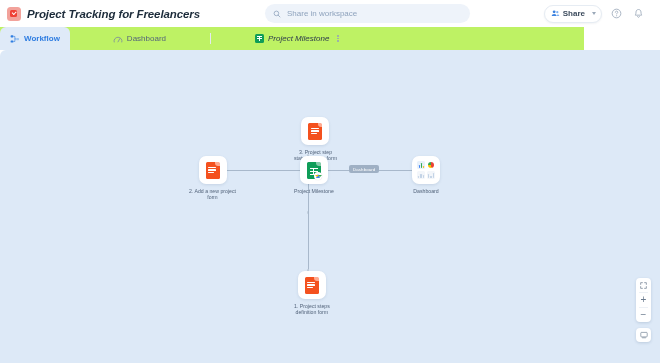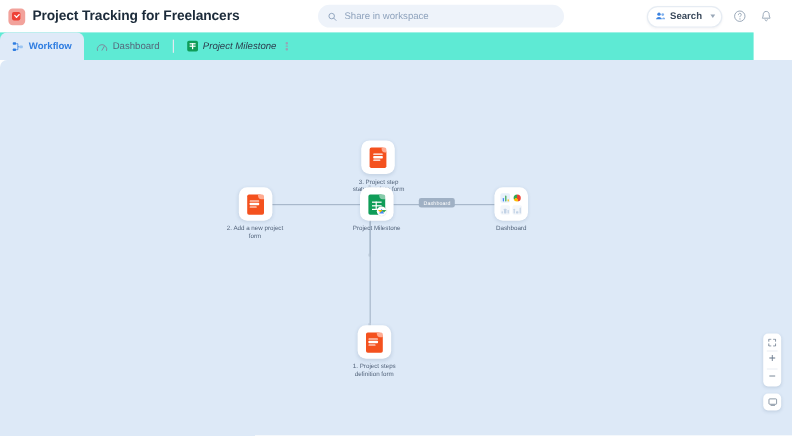--- a/index.html
+++ b/index.html
@@ -27,20 +27,21 @@
     position:relative;
   }
   .logo-inner:after{
     content:""; position:absolute; left:1.6px; top:1.4px;
     width:3.4px; height:1.8px; border-left:1px solid #fff; border-bottom:1px solid #fff;
     transform: rotate(-45deg);
   }
   .app-title {
     font-size:11.5px; font-weight:bold; color:#1c2b3a; letter-spacing:-0.1px;
     white-space:nowrap;
+    font-style:italic;
   }
 
   .search-box {
     position:absolute; left:265px; top:4px; width:205px; height:19px;
     background:#eef3fa; border-radius:10px;
     display:flex; align-items:center; padding-left:8px; gap:6px;
   }
   .search-ph { font-size:8px; color:#8fa3bd; }
 
   .share-btn {
@@ -48,22 +49,22 @@
     background:#fff; border:1px solid #e6ecf3; border-radius:9px;
     display:flex; align-items:center; gap:3px; padding:0 5px 0 6px;
     box-shadow:0 1px 2px rgba(30,50,80,0.06);
   }
   .share-lbl { font-size:8px; color:#3b4a5c; font-weight:bold; }
   .chev { width:0;height:0;border-left:2.6px solid transparent;border-right:2.6px solid transparent;border-top:3px solid #9aa8b8; margin-left:4px;}
   .icon-btn { position:absolute; top:6px; width:15px; height:15px; display:flex; align-items:center; justify-content:center; }
 
   
   .tabbar {
-    position:absolute; left:0; top:27px; width:628px; height:23px;
-    display:flex; align-items:flex-end; background:#5eead4;
+    position:absolute; left:0; top:27px; width:584px; height:23px;
+    display:flex; align-items:flex-end; background:#bef264;gap:33px;
   }
   .tab {
     height:23px; display:flex; align-items:center; gap:4px;
     padding:0 10px; border-radius:6px 6px 0 0; position:relative;
   }
   .tab.active { background:#dfeaf8; }
   .tab-lbl { font-size:8px; color:#55657a; white-space:nowrap; }
   .tab.active .tab-lbl { color:#2f7de1; font-weight:bold; }
   .tab-sep {
     width:1px; height:11px; background:#e3e9f0; align-self:center; margin:0 1px;
@@ -196,21 +197,21 @@
     <span class="search-ph">Share in workspace</span>
   </div>
 
   <div class="share-btn">
     <svg width="9" height="9" viewBox="0 0 16 16">
       <circle cx="5.6" cy="5" r="2.5" fill="#3b82e0"></circle>
       <circle cx="11.2" cy="5.6" r="2" fill="#7fb0ee"></circle>
       <path d="M1.3 12.6c0-2.3 1.9-3.6 4.3-3.6s4.3 1.3 4.3 3.6z" fill="#3b82e0"></path>
       <path d="M10.2 12.6c0-1.6.6-2.8 2.1-2.8 1.4 0 2.4 1 2.4 2.8z" fill="#7fb0ee"></path>
     </svg>
-    <span class="share-lbl">Search</span>
+    <span class="share-lbl">Share</span>
     <span class="chev"></span>
   </div>
 
   <div class="icon-btn" style="right:36px;">
     <svg width="11" height="11" viewBox="0 0 16 16">
       <circle cx="8" cy="8" r="6.3" fill="none" stroke="#9aa8b8" stroke-width="1.2"></circle>
       <path d="M6.3 6.2c0-1 .8-1.7 1.8-1.7s1.7.7 1.7 1.6c0 1.3-1.6 1.3-1.6 2.6" fill="none" stroke="#9aa8b8" stroke-width="1.2" stroke-linecap="round"></path>
       <circle cx="8.2" cy="11.3" r=".85" fill="#9aa8b8"></circle>
     </svg>
   </div>

